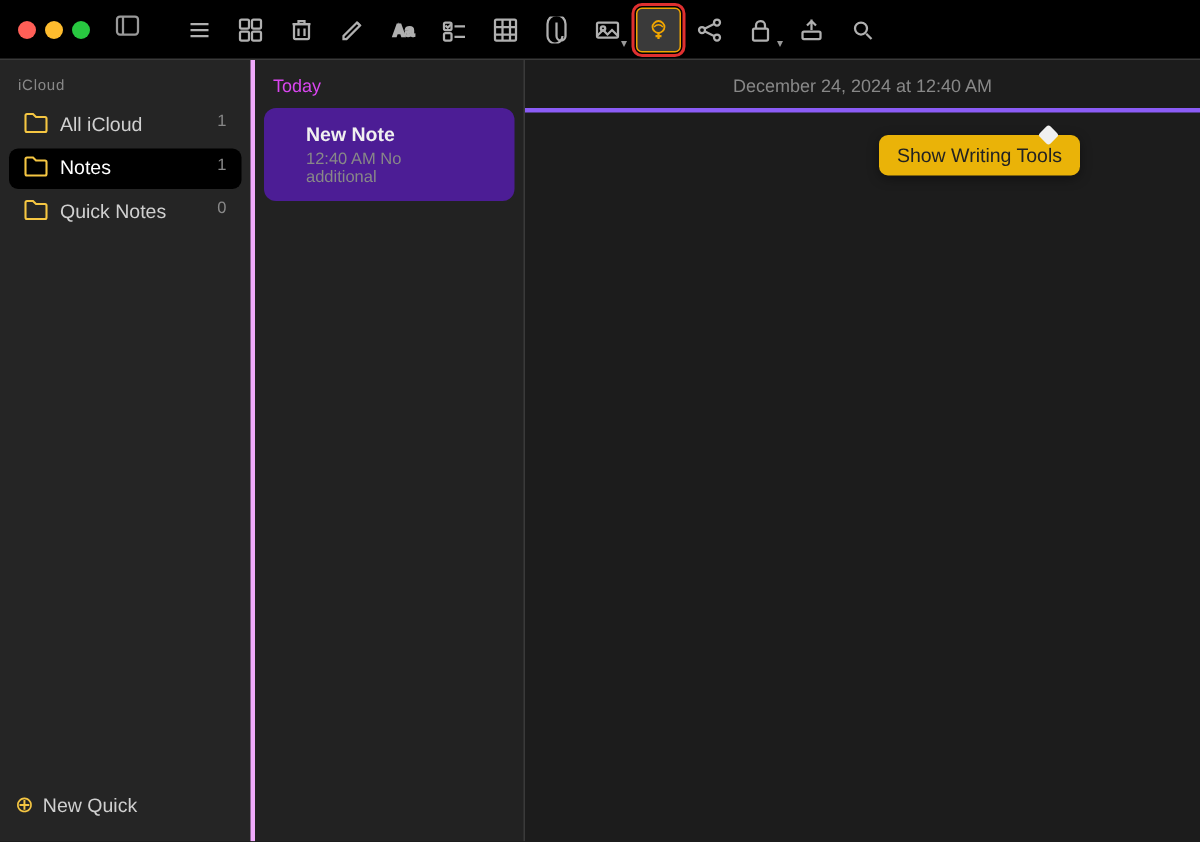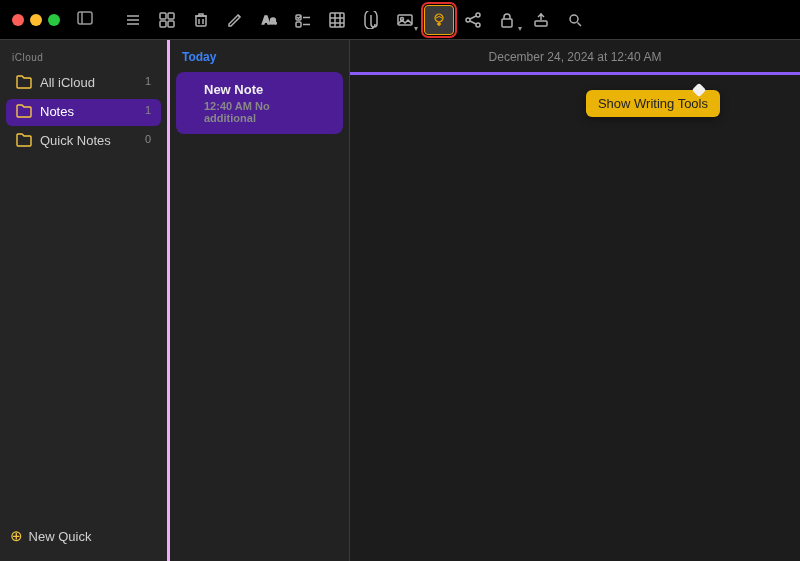--- a/index.html
+++ b/index.html
@@ -106,21 +106,21 @@
       display: flex;
       padding: 5px 10px;
       gap: 8px;
       cursor: pointer;
       border-radius: 6px;
       margin: 1px 6px;
       font-size: 13px;
       color: #d0d0d0;
     }
     .sidebar-item.active {
-      background: #4c1d95;
+      background: #000000;
       color: #fff;
     }
     .sidebar-item-icon {
       font-size: 14px;
       width: 16px;
       text-align: center;
       flex-shrink: 0;
       color: #f5c642;
     }
     .sidebar-item-label {
@@ -154,40 +154,39 @@
       width: 180px;
       background: #222;
       border-right: 1px solid #3a3a3a;
       display: flex;
       flex-direction: column;
       flex-shrink: 0;
     }
     .notes-list-header {
       padding: 10px 12px 6px;
       font-size: 12px;
-      color: #3b82f6;
-      font-weight: 700;
+      color: #d946ef;
+      font-weight: 400;
     }
     .note-item {
       padding: 10px 28px;
       cursor: pointer;
       border-radius: 8px;
       margin: 2px 6px;
       background: #4c1d95;
     }
     .note-item-title {
       font-size: 13px;
       font-weight: 600;
       color: #f0f0f0;
       margin-bottom: 3px;
     }
     .note-item-preview {
       font-size: 11px;
       color: #888;
-      font-weight: bold;
     }
 
     
     .note-editor {
       flex: 1;
       background: #1c1c1c;
       display: flex;
       flex-direction: column;
       position: relative;
     }

